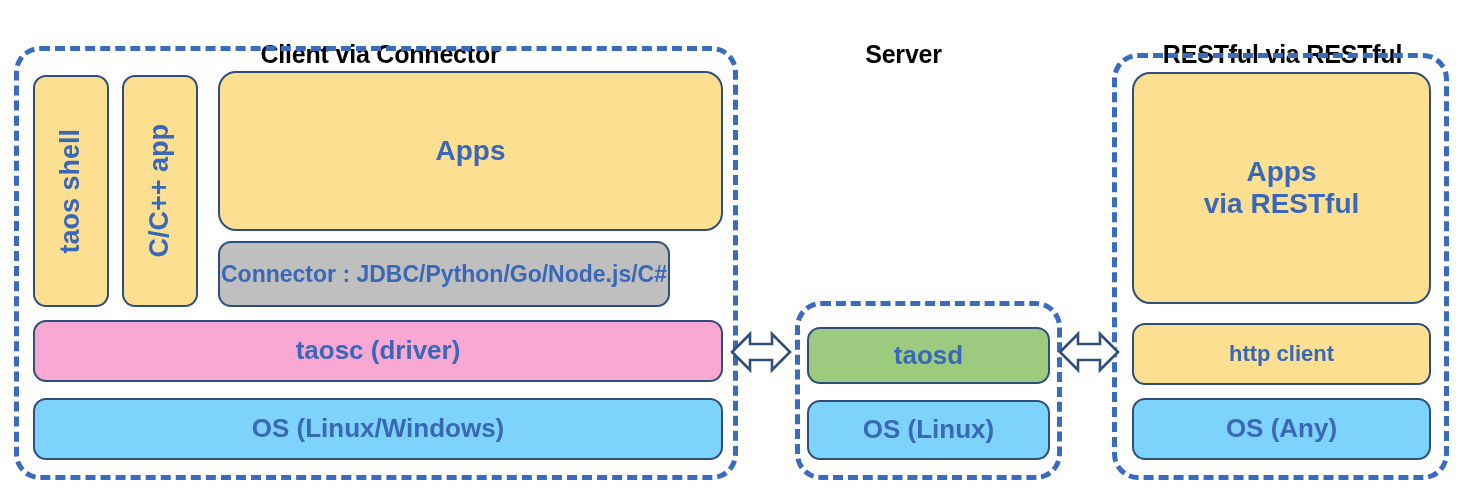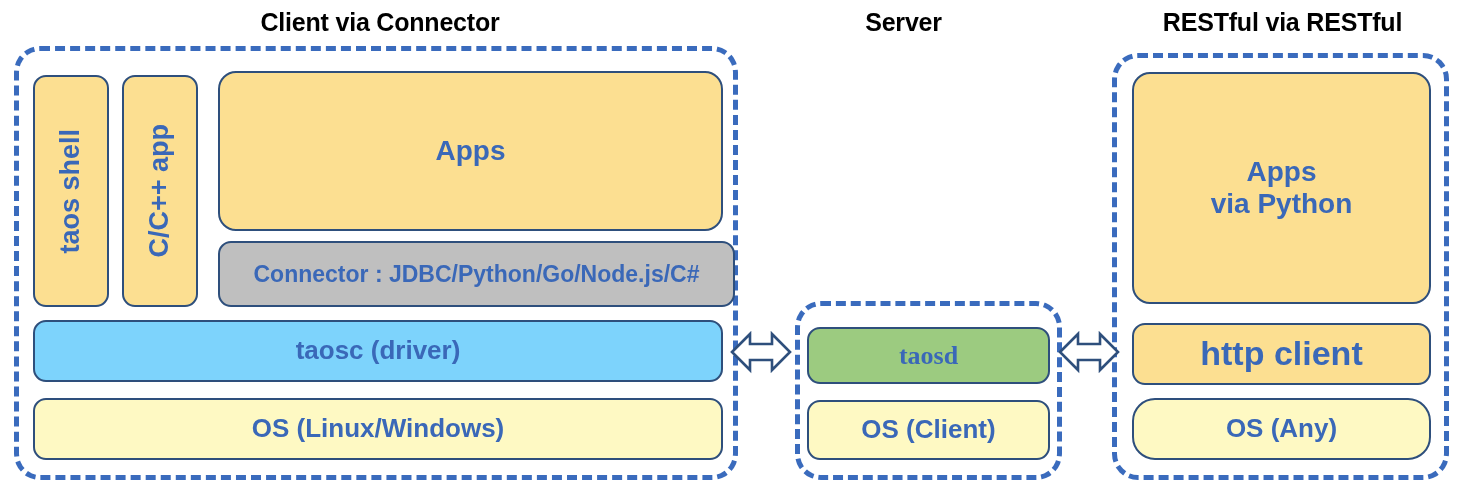--- a/index.html
+++ b/index.html
@@ -22,20 +22,21 @@
 
   
   .section-title {
     position: absolute;
     font-size: 25px;
     font-weight: bold;
     color: #000000;
     letter-spacing: -0.2px;
     text-align: center;
     white-space: nowrap;
+    margin-top: 32px;
   }
   #title-connector { left: 180px; top: 8px; width: 400px; }
   #title-server    { left: 776px; top: 8px; width: 255px; }
   #title-restful   { left: 1115px; top: 8px; width: 335px; }
 
   
   .group {
     position: absolute;
     border: 5px dashed #3a6bbd;
     border-radius: 26px;
@@ -54,47 +55,47 @@
     border-radius: 14px;
     display: flex;
     align-items: center;
     justify-content: center;
     color: #3a68b8;
     font-weight: bold;
     text-align: center;
     line-height: 1.15;
   }
   .yellow { background: #fcdf91; }
-  .orange { background: #7dd3fc; align-items: center; }
-  .blue   { background: #fef9c3; text-align: right; }
+  .orange { background: #f9a8d4; align-items: center; }
+  .blue   { background: #7dd3fc; text-align: right; }
   .green  { background: #9ccb80; }
   .gray   { background: #bfbfbf; }
 
   .vert {
     writing-mode: vertical-rl;
     transform: rotate(180deg);
     white-space: nowrap;
   }
 
   
   #blk-taos-shell { left: 33px;  top: 75px;  width: 76px;  height: 232px; font-size: 27px; border-radius: 13px; }
   #blk-cpp-app    { left: 122px; top: 75px;  width: 76px;  height: 232px; font-size: 27px; border-radius: 13px; }
   #blk-apps-left  { left: 218px; top: 71px;  width: 505px; height: 160px; font-size: 28px; border-radius: 18px; }
-  #blk-connector  { left: 218px; top: 241px; width: 517px; height: 66px;  font-size: 23px; border-radius: 13px; }
+  #blk-connector  { left: 218px; top: 241px; width: 452px; height: 66px;  font-size: 23px; border-radius: 13px; }
   #blk-taosc      { left: 33px;  top: 320px; width: 690px; height: 62px;  font-size: 26px; border-radius: 13px; }
   #blk-os-left    { left: 33px;  top: 398px; width: 690px; height: 62px;  font-size: 26px; border-radius: 13px; }
 
   
-  #blk-taosd      { left: 807px; top: 327px; width: 243px; height: 57px; font-size: 26px; border-radius: 13px; font-family: Liberation Serif, serif; }
+  #blk-taosd      { left: 807px; top: 327px; width: 243px; height: 57px; font-size: 26px; border-radius: 13px; }
   #blk-os-server  { left: 807px; top: 400px; width: 243px; height: 60px; font-size: 26px; border-radius: 13px; }
 
   
   #blk-apps-rest   { left: 1132px; top: 72px;  width: 299px; height: 232px; font-size: 28px; border-radius: 18px; }
-  #blk-http-client { left: 1132px; top: 323px; width: 299px; height: 62px;  font-size: 34px; border-radius: 13px; }
-  #blk-os-rest     { left: 1132px; top: 398px; width: 299px; height: 62px;  font-size: 26px; border-radius: 23px; }
+  #blk-http-client { left: 1132px; top: 323px; width: 299px; height: 62px;  font-size: 22px; border-radius: 13px; }
+  #blk-os-rest     { left: 1132px; top: 398px; width: 299px; height: 62px;  font-size: 26px; border-radius: 13px; }
 
   
   .arrow {
     position: absolute;
     width: 62px;
     height: 60px;
   }
   #arrow-left-server  { left: 730px;  top: 322px; }
   #arrow-server-right { left: 1058px; top: 322px; }
   .arrow svg { display: block; width: 100%; height: 100%; }
@@ -142,33 +143,33 @@
     <svg viewBox="0 0 62 60" xmlns="http://www.w3.org/2000/svg">
       <path d="M2 30 L20 12 L20 22 L42 22 L42 12 L60 30 L42 48 L42 38 L20 38 L20 48 Z" fill="#ffffff" stroke="#2e4f7c" stroke-width="2.6" stroke-linejoin="miter"></path>
     </svg>
   </div>
 
   <div class="blk green" id="blk-taosd">
     <span>taosd</span>
   </div>
 
   <div class="blk blue" id="blk-os-server">
-    <span>OS (Client)</span>
+    <span>OS (Linux)</span>
   </div>
 
   <div class="arrow" id="arrow-server-right">
     <svg viewBox="0 0 62 60" xmlns="http://www.w3.org/2000/svg">
       <path d="M2 30 L20 12 L20 22 L42 22 L42 12 L60 30 L42 48 L42 38 L20 38 L20 48 Z" fill="#ffffff" stroke="#2e4f7c" stroke-width="2.6" stroke-linejoin="miter"></path>
     </svg>
   </div>
 
   <div class="blk yellow" id="blk-apps-rest">
     <span>
       <span>Apps</span><br>
-      <span>via Python</span>
+      <span>via RESTful</span>
     </span>
   </div>
 
   <div class="blk yellow" id="blk-http-client">
     <span>http client</span>
   </div>
 
   <div class="blk blue" id="blk-os-rest">
     <span>OS (Any)</span>
   </div>

